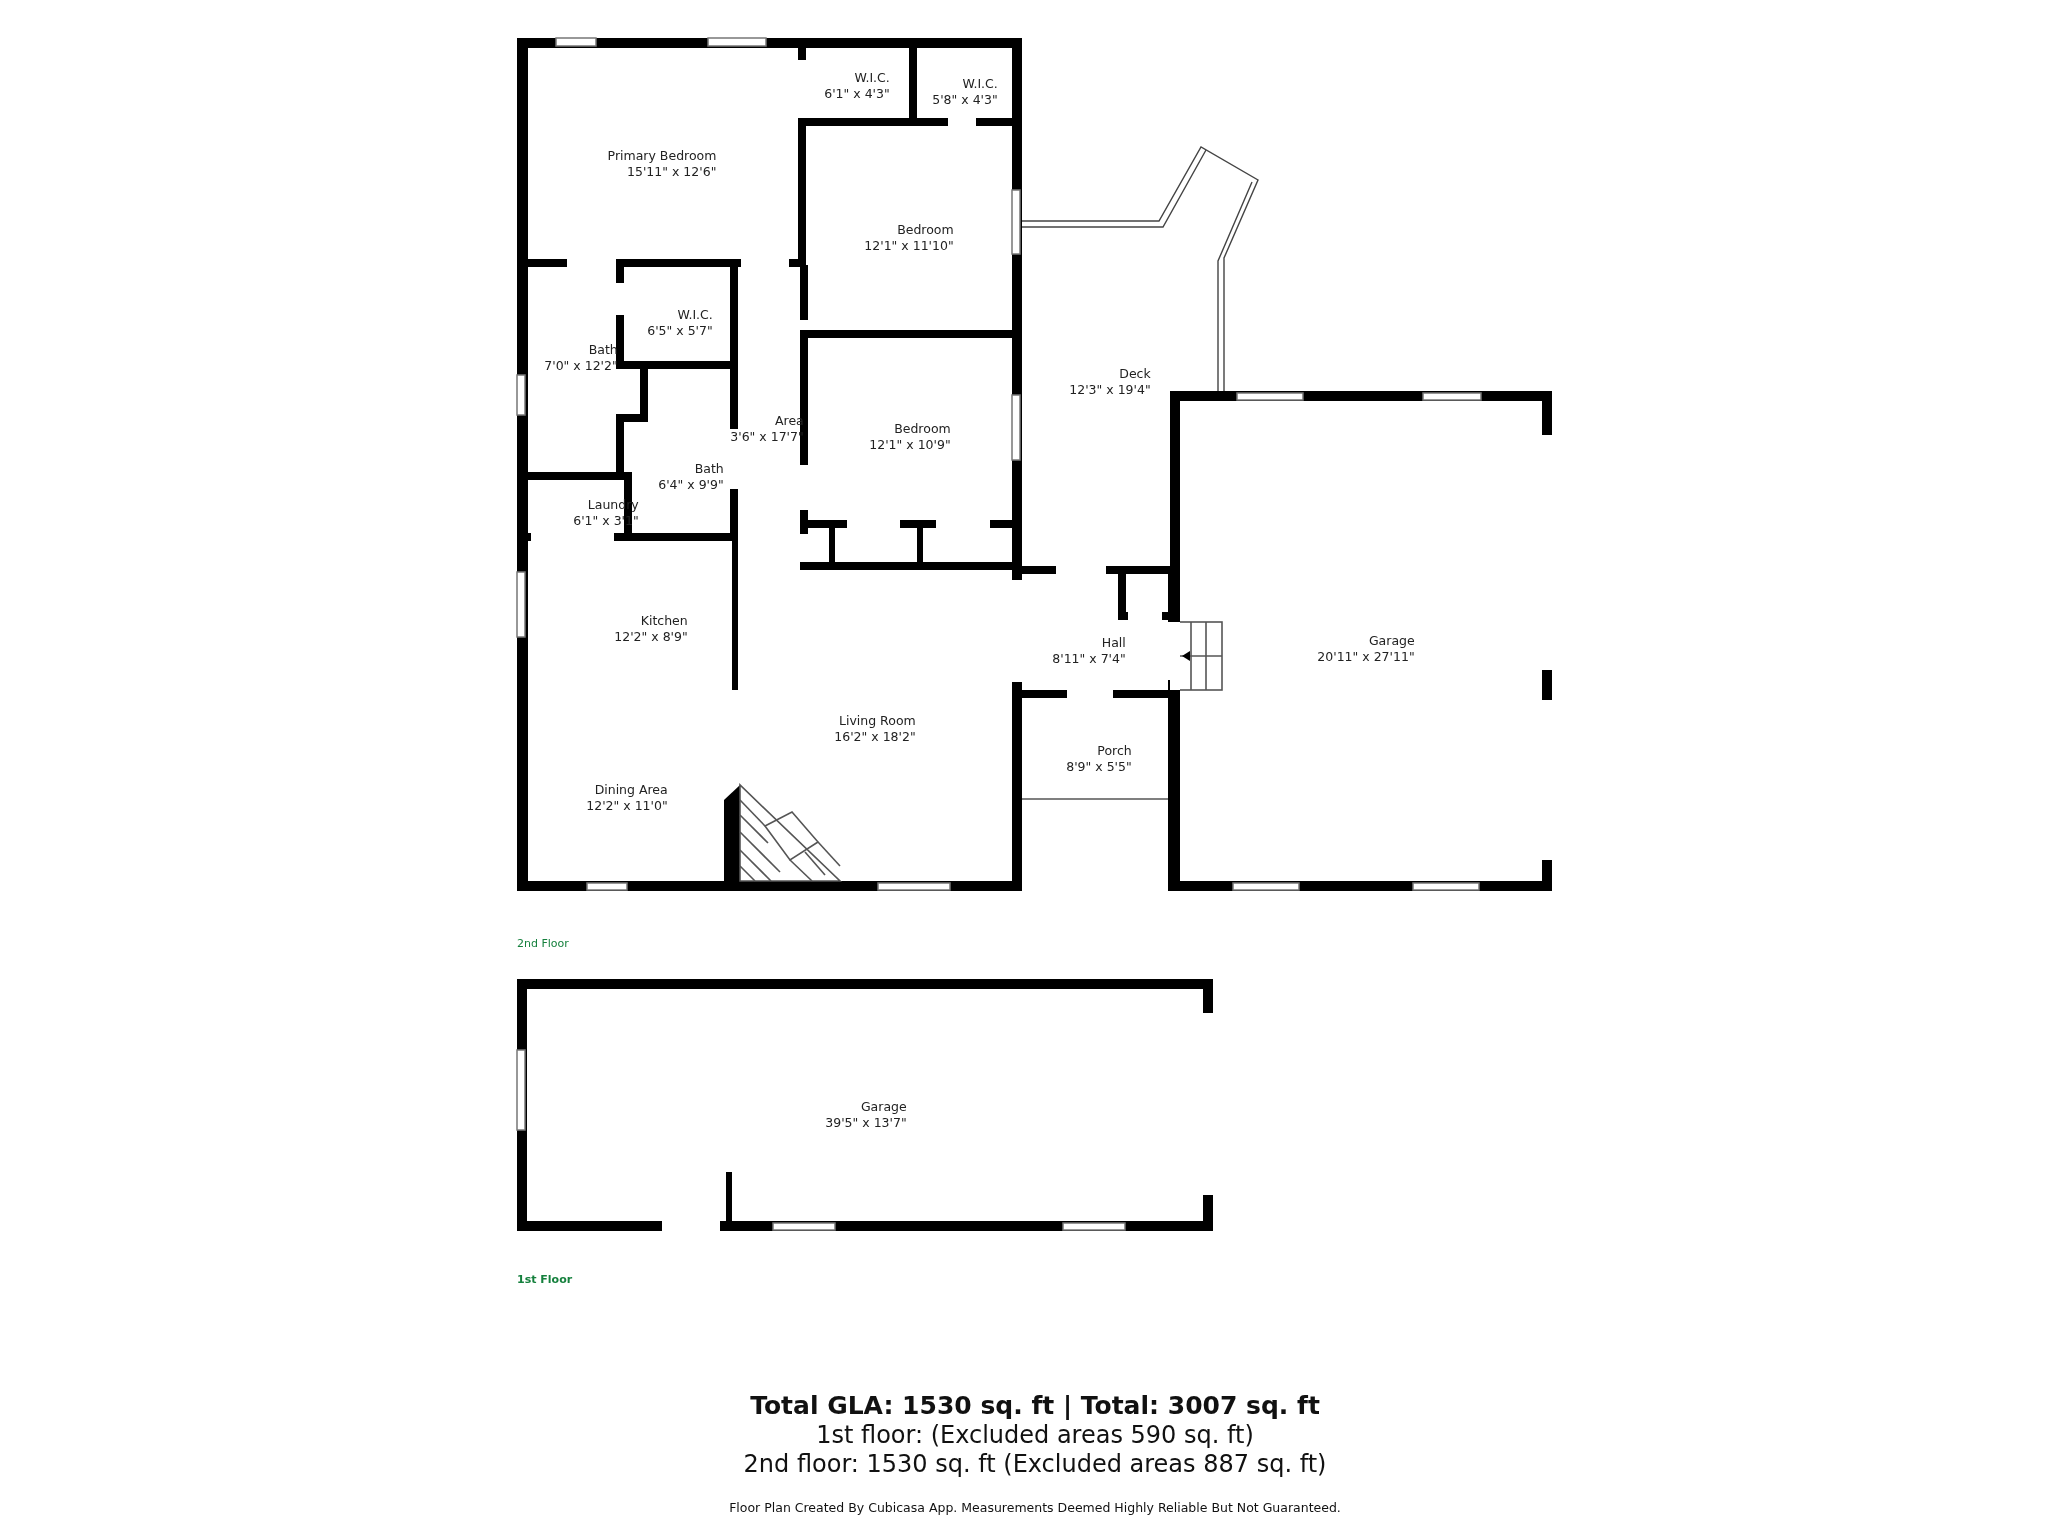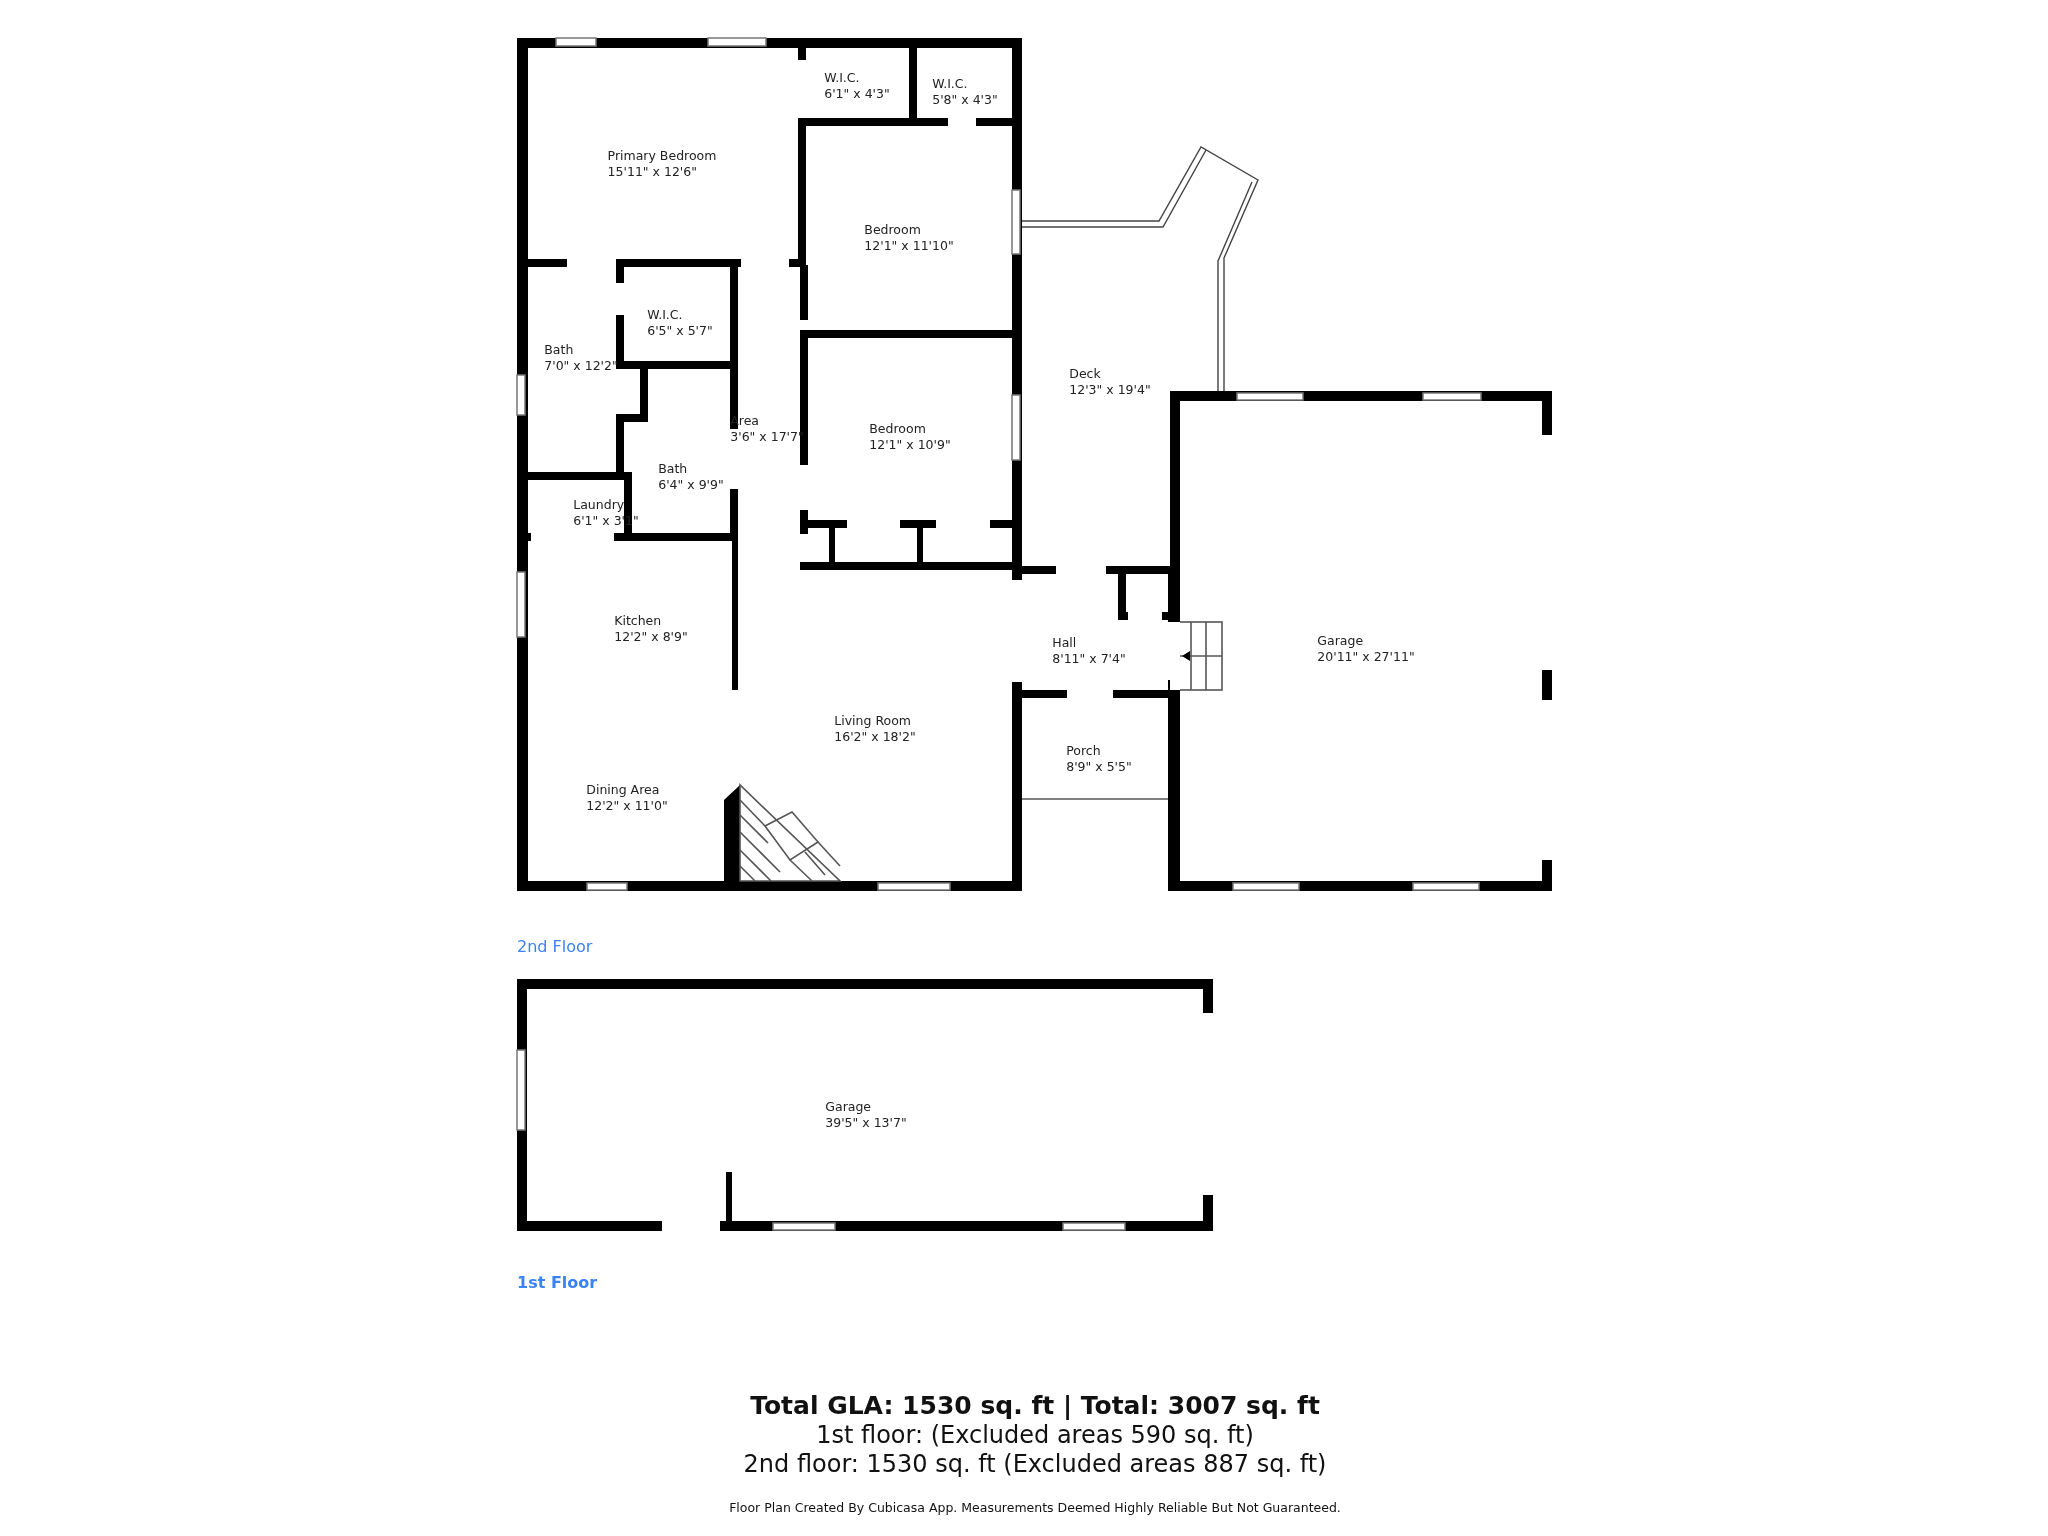--- a/index.html
+++ b/index.html
@@ -2,22 +2,22 @@
 <html><head>
 <meta charset="utf-8">
 <style>
   html, body { margin:0; padding:0; background:#ffffff; }
   body { width:2048px; height:1536px; position:relative; overflow:hidden; font-family:"DejaVu Sans", sans-serif; color:#222; }
   #plan { position:absolute; left:0; top:0; width:2048px; height:1536px; }
   .wall { fill:#000; }
   .win { fill:#fff; stroke:#777; stroke-width:1.5; }
   .opening { fill:#fff; }
   .thin { fill:none; stroke:#555; stroke-width:1.6; }
-  .room-label { position:absolute; transform:translate(-50%,-50%); text-align:left; font-size:12.5px; line-height:16px; color:#222; white-space:nowrap; }
-  .floor-label { position:absolute; font-size:16px; color:#3b82f6; }
+  .room-label { position:absolute; transform:translate(-50%,-50%); text-align:right; font-size:12.5px; line-height:16px; color:#222; white-space:nowrap; }
+  .floor-label { position:absolute; font-size:11px; color:#15803d; }
   .summary { position:absolute; left:0; width:2070px; text-align:center; color:#111; }
   .summary.title { font-weight:bold; font-size:25px; }
   .summary.line { font-size:24px; }
   .summary.credit { font-size:12.5px; }
 </style>
 </head>
 <body>
 
 <svg id="plan" viewBox="0 0 2048 1536" xmlns="http://www.w3.org/2000/svg">
 

